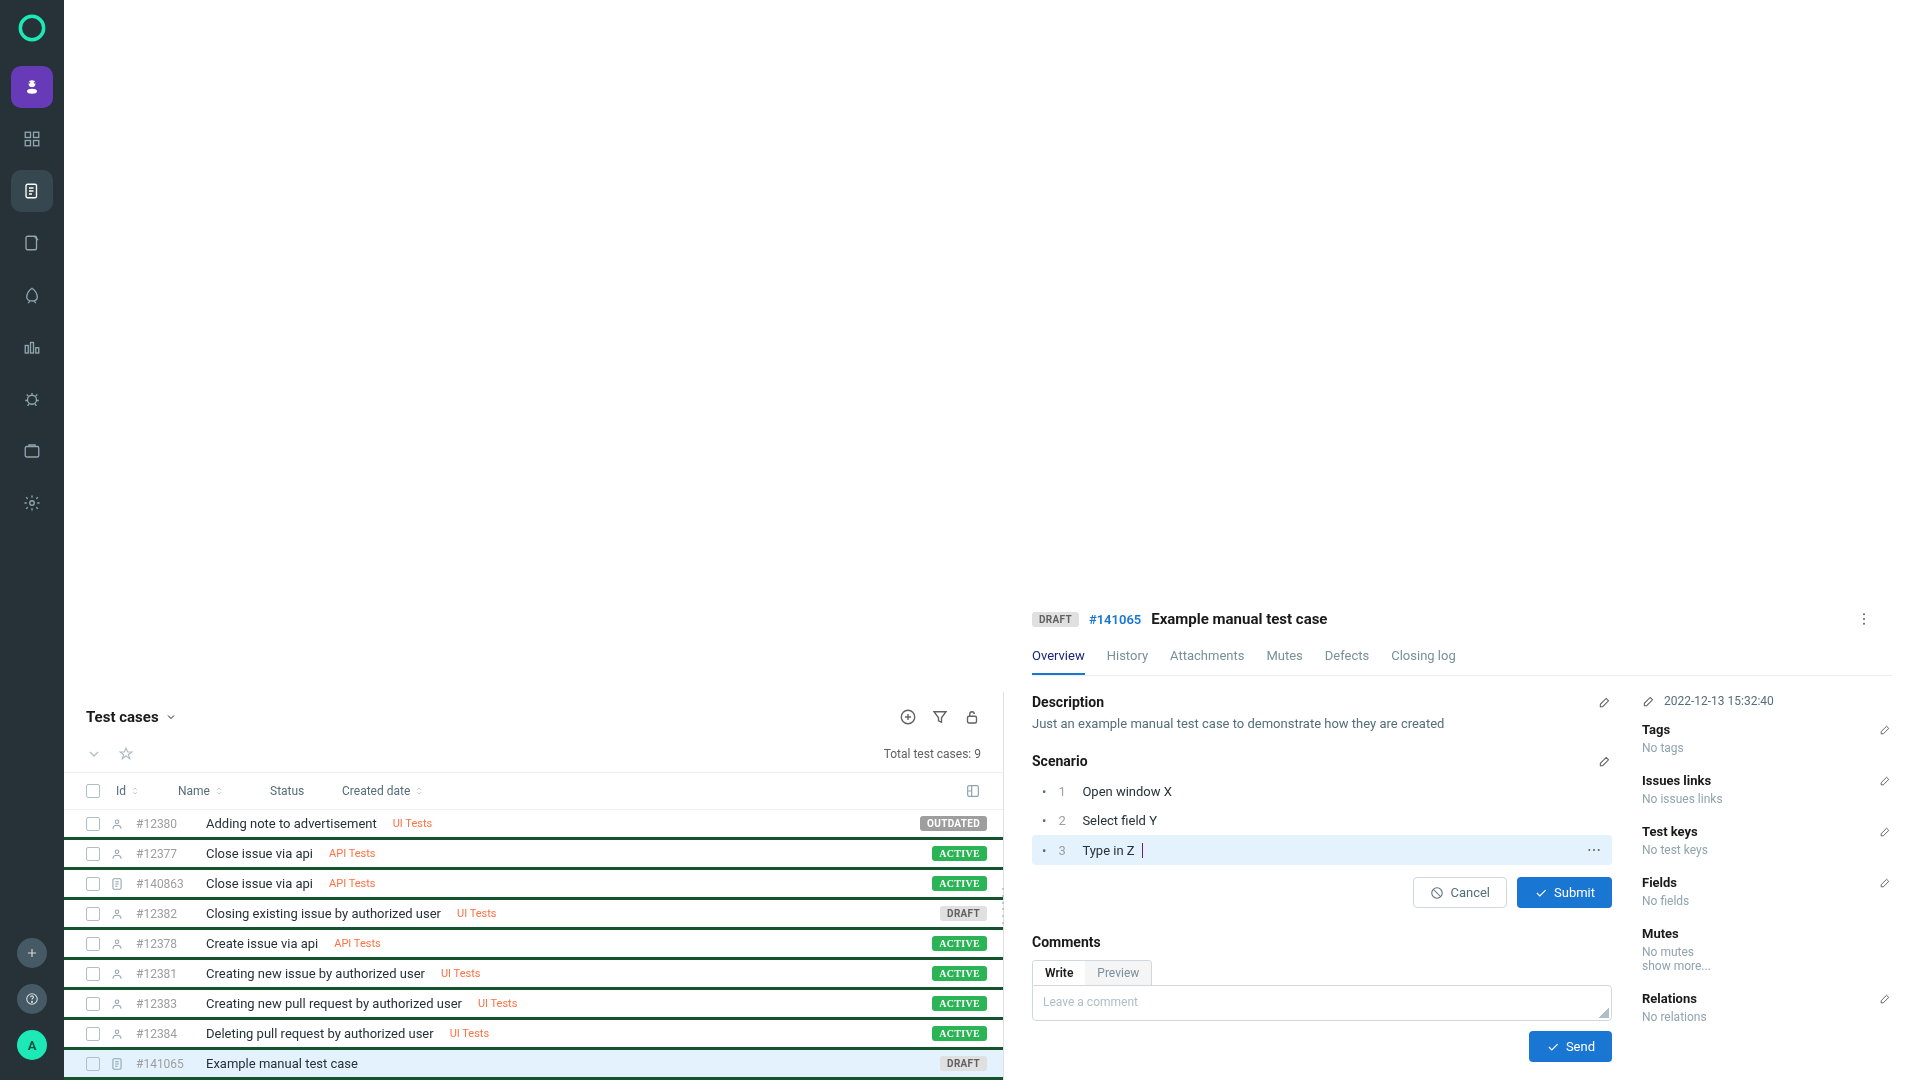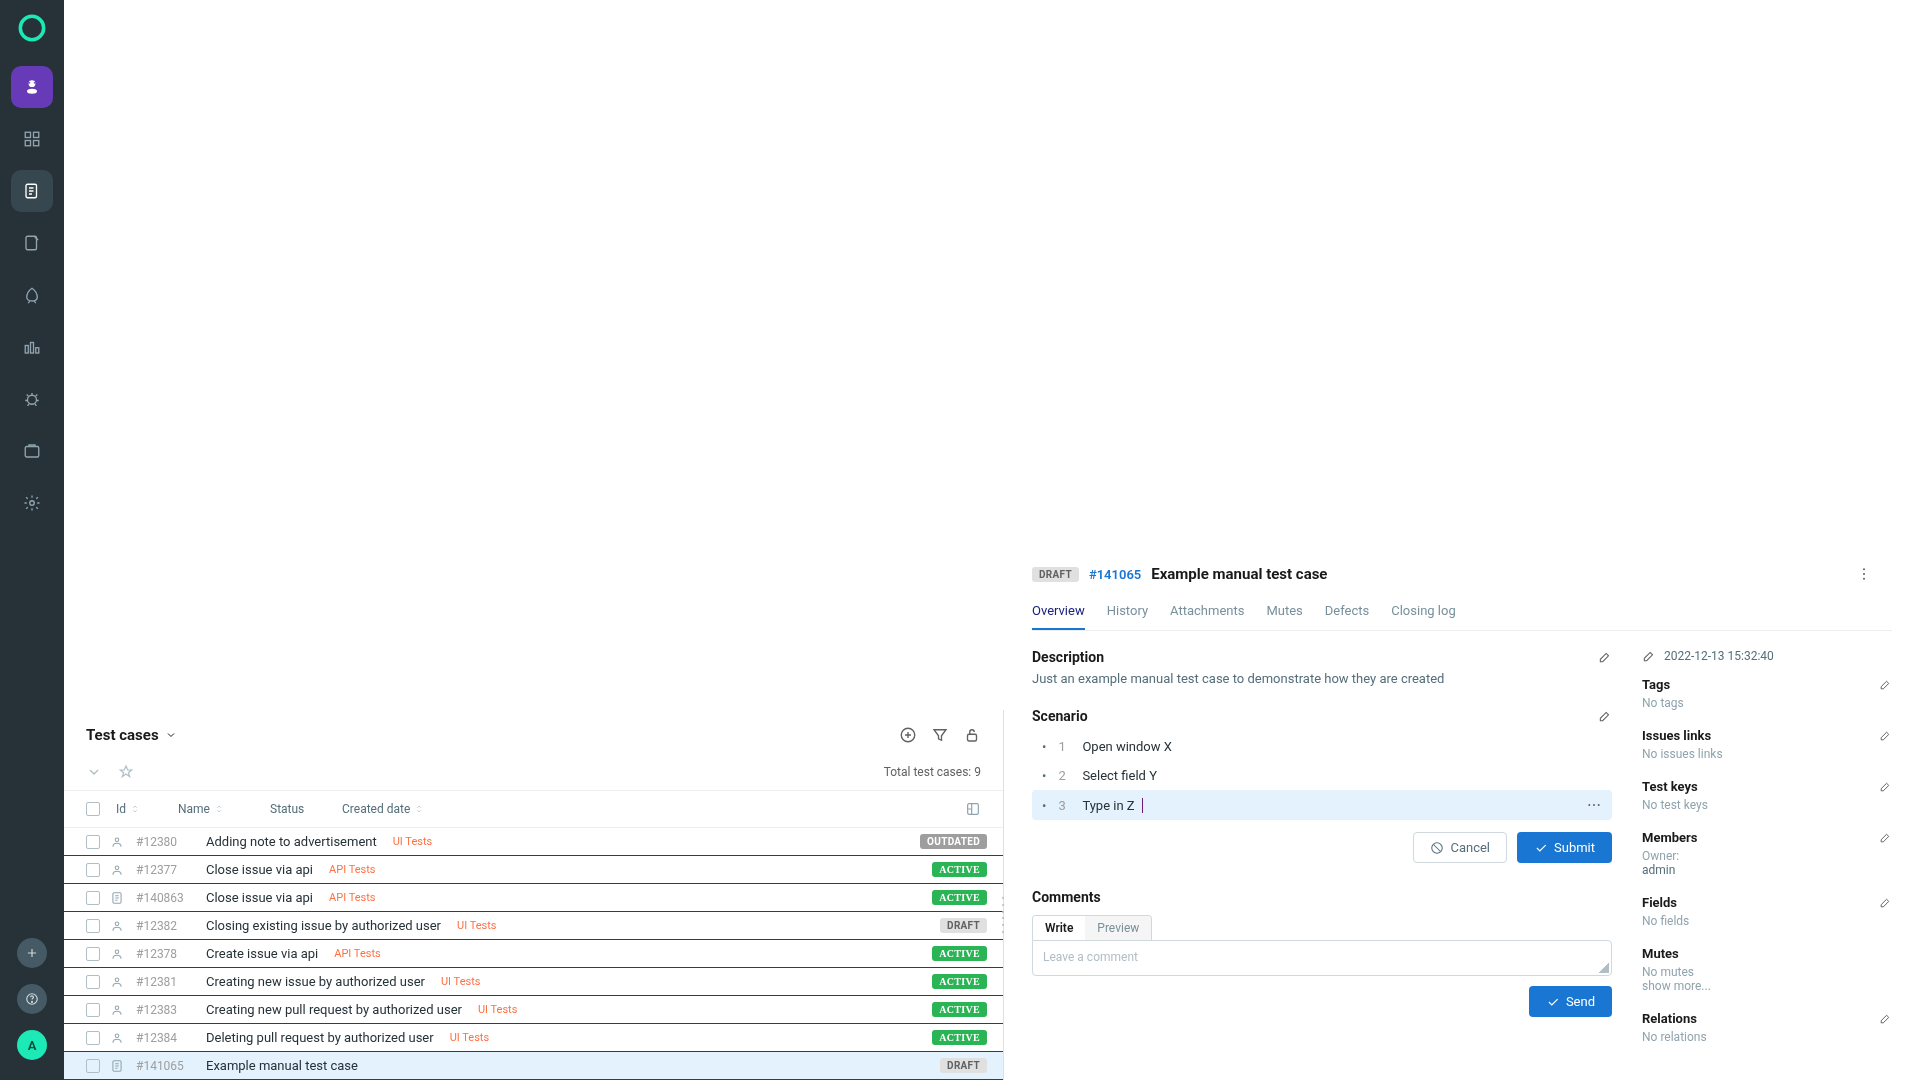--- a/index.html
+++ b/index.html
@@ -38,21 +38,21 @@
 .col-name { width:80px; }
 .col-status { width:60px; }
 .col-created { width:100px; }
 .tbl-head .spacer { flex:1; }
 .tbl-head .cols-btn { color:#90a4ae; cursor:pointer;}
 
 
 .add-row { display:flex; align-items:center; gap:10px; padding:8px 22px 8px 90px; color:#b0bec5; font-size:13px; border-bottom:1px solid #f5f5f5;}
 
 
-.trow { display:flex; align-items:center; gap:10px; padding:6px 16px 6px 22px; border-bottom:1px solid #14532d; font-size:13px;}
+.trow { display:flex; align-items:center; gap:10px; padding:6px 16px 6px 22px; border-bottom:3px solid #14532d; font-size:13px;}
 .trow.selected { background:#e3f2fd; }
 .trow .chk { width:14px; height:14px; border:1.5px solid #b0bec5; border-radius:2px; cursor:pointer;}
 .trow .auto-ic { width:16px; color:#90a4ae;}
 .trow .tid { color:#9e9e9e; font-size:12px; width:60px;}
 .trow .tname { color:#263238;}
 .trow .tag { color:#ff7043; font-size:11px; margin-left:6px;}
 .trow .spacer { flex:1;}
 .badge { font-size:10px; font-weight:700; padding:2px 7px; border-radius:3px; letter-spacing:0.3px;}
 .badge.active { background:#2bb455; color:#fff;font-family:Liberation Serif, serif;}
 .badge.draft { background:#e0e0e0; color:#616161;}
@@ -566,32 +566,20 @@
               <span class="meta-title">Test keys</span>
               <span class="edit-ic">
                 <svg width="13" height="13" viewBox="0 0 24 24" fill="none" stroke="currentColor" stroke-width="1.8">
                   <path d="M4 20h4l10-10-4-4L4 16v4z"></path>
                 </svg>
               </span>
             </div>
           <div class="meta-val">No test keys</div>
         </div>
 
-        <div class="meta-block">
-          <div class="meta-head">
-              <span class="meta-title">Members</span>
-              <span class="edit-ic">
-                <svg width="13" height="13" viewBox="0 0 24 24" fill="none" stroke="currentColor" stroke-width="1.8">
-                  <path d="M4 20h4l10-10-4-4L4 16v4z"></path>
-                </svg>
-              </span>
-            </div>
-          <div class="meta-val">Owner:</div>
-          <div class="meta-val" style="color:#546e7a">admin</div>
-        </div>
 
         <div class="meta-block">
           <div class="meta-head">
               <span class="meta-title">Fields</span>
               <span class="edit-ic">
                 <svg width="13" height="13" viewBox="0 0 24 24" fill="none" stroke="currentColor" stroke-width="1.8">
                   <path d="M4 20h4l10-10-4-4L4 16v4z"></path>
                 </svg>
               </span>
             </div>

